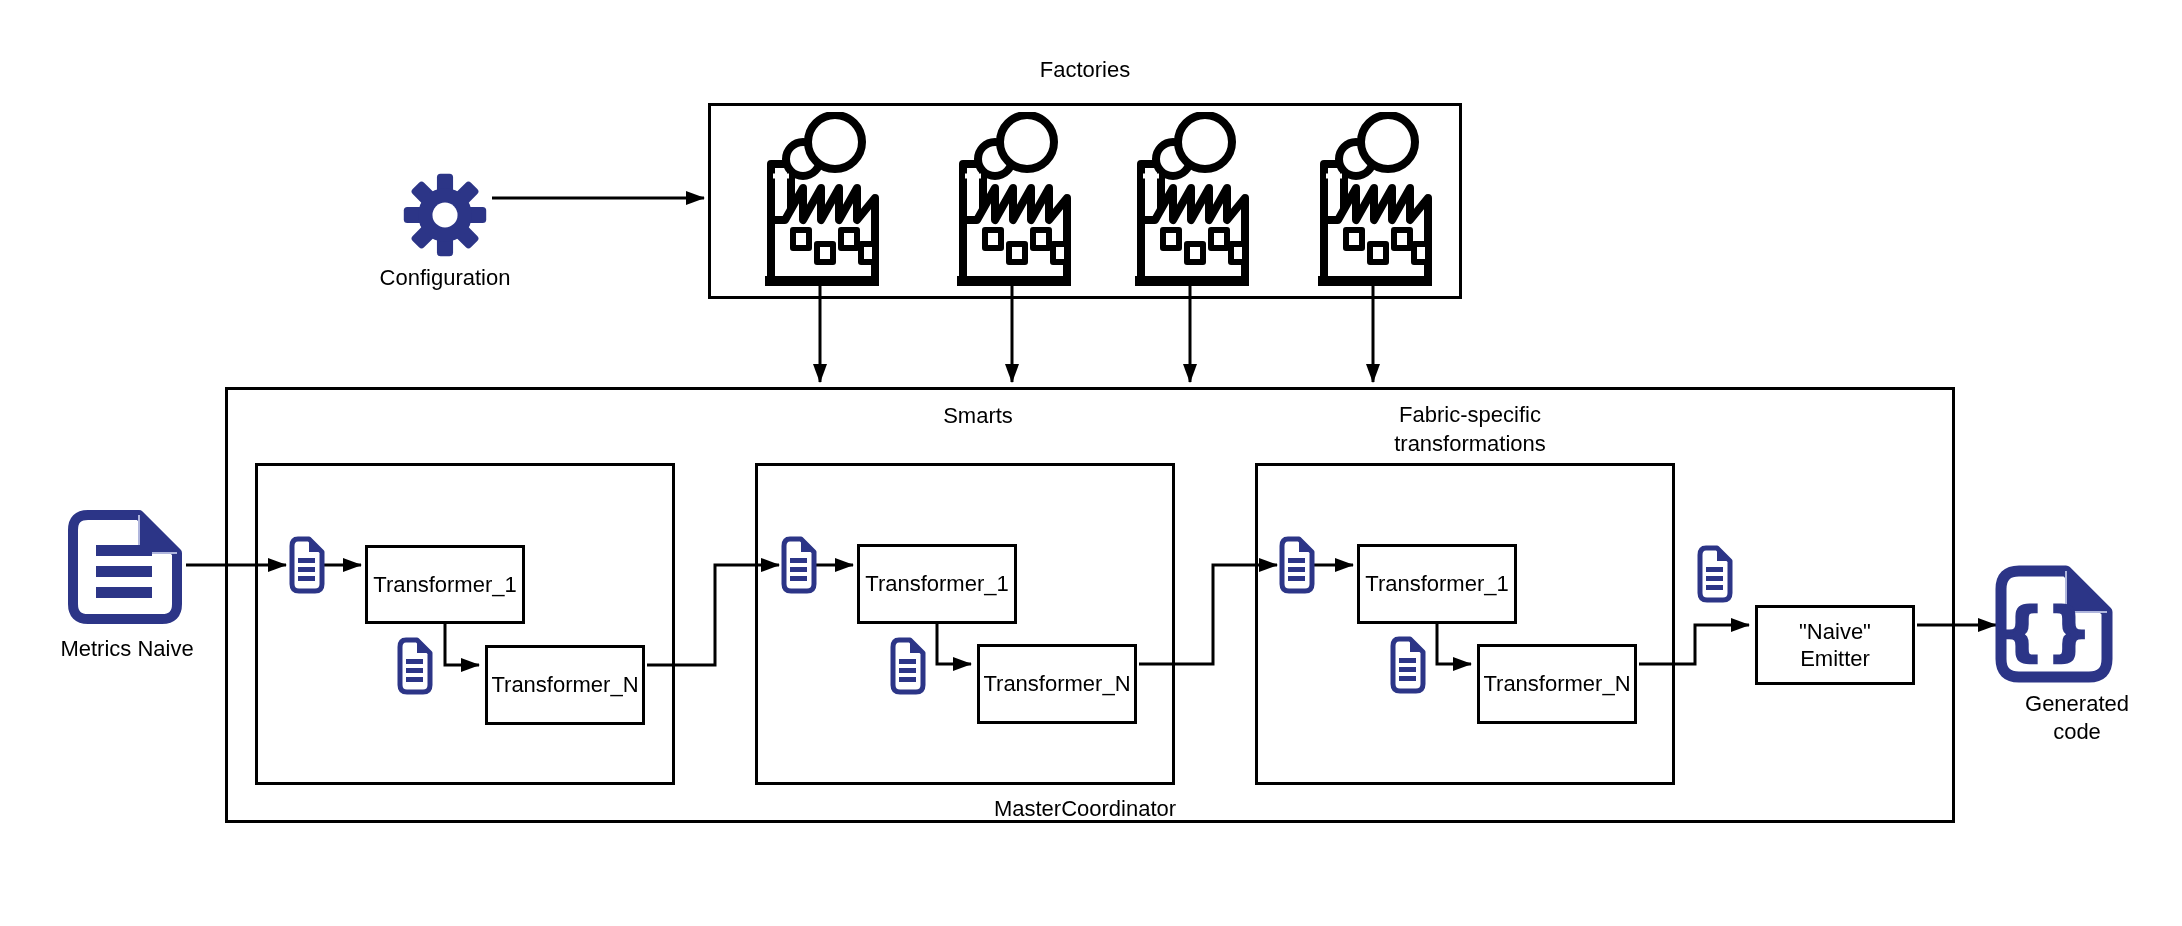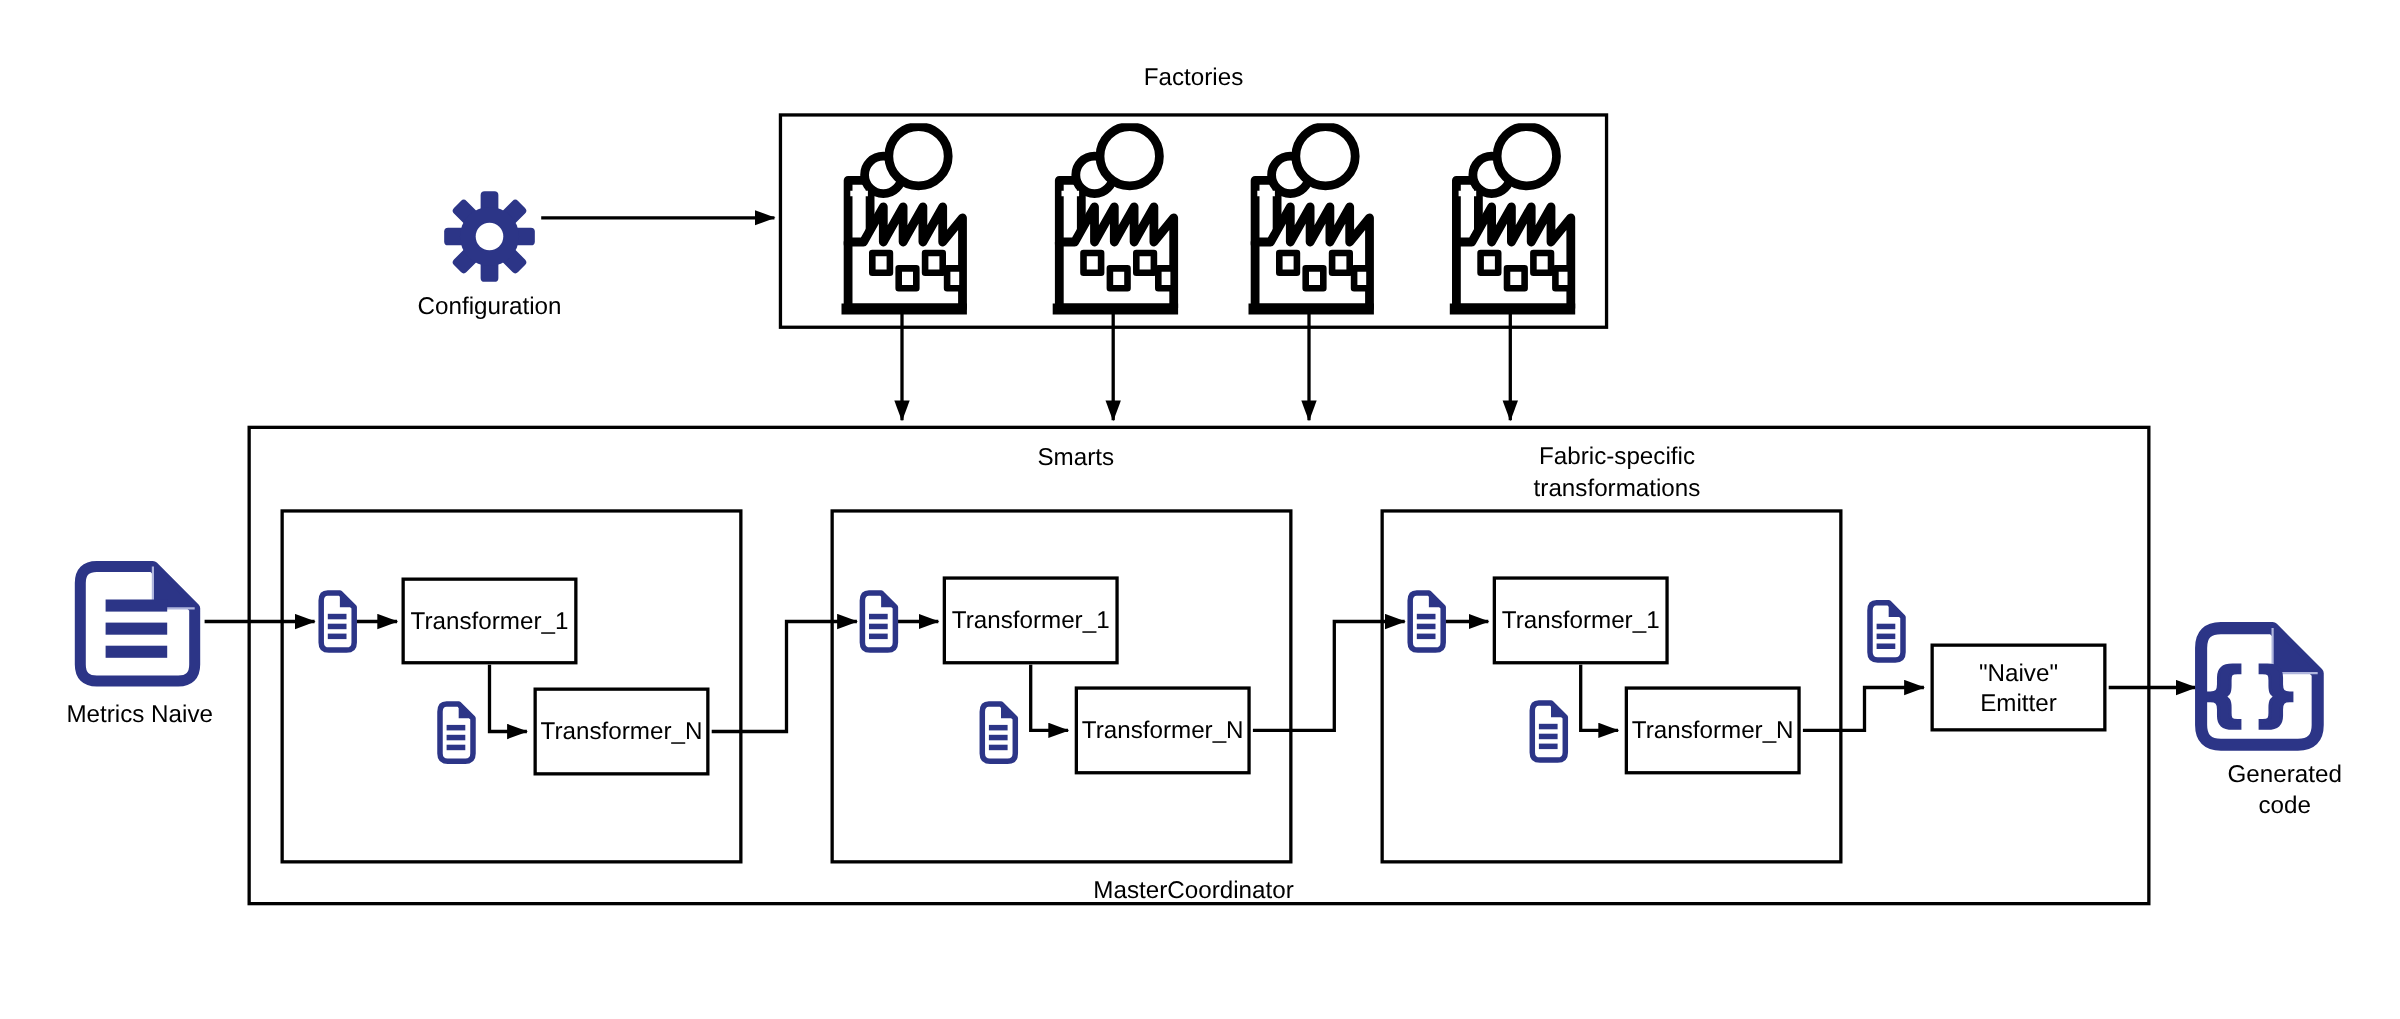--- a/index.html
+++ b/index.html
@@ -2,21 +2,21 @@
 <html><head>
 <meta charset="utf-8">
 <style>
   html,body{margin:0;padding:0;background:#ffffff;}
   #canvas{
     position:relative;width:2182px;height:926px;background:#ffffff;
     font-family:"Liberation Sans",sans-serif;font-size:22px;color:#000;
     overflow:hidden;
   }
   .box{position:absolute;border:3px solid #000;background:#fff;box-sizing:border-box;}
-  .cell{display:flex;align-items:center;justify-content:center;text-align:center;}
+  .cell{display:flex;align-items:center;justify-content:center;text-align:center;margin-top:20px;}
   .col{flex-direction:column;line-height:27px;}
   .lbl{position:absolute;text-align:center;line-height:29px;}
   .ic{position:absolute;}
   .ic svg{display:block;width:100%;height:100%;}
   svg.layer{position:absolute;left:0;top:0;width:2182px;height:926px;pointer-events:none;}
   .edge{stroke:#000;stroke-width:3;fill:none;}
 
   
   .factories-box{left:708px;top:103px;width:754px;height:196px;}
   .master-box{left:225px;top:387px;width:1730px;height:436px;}

